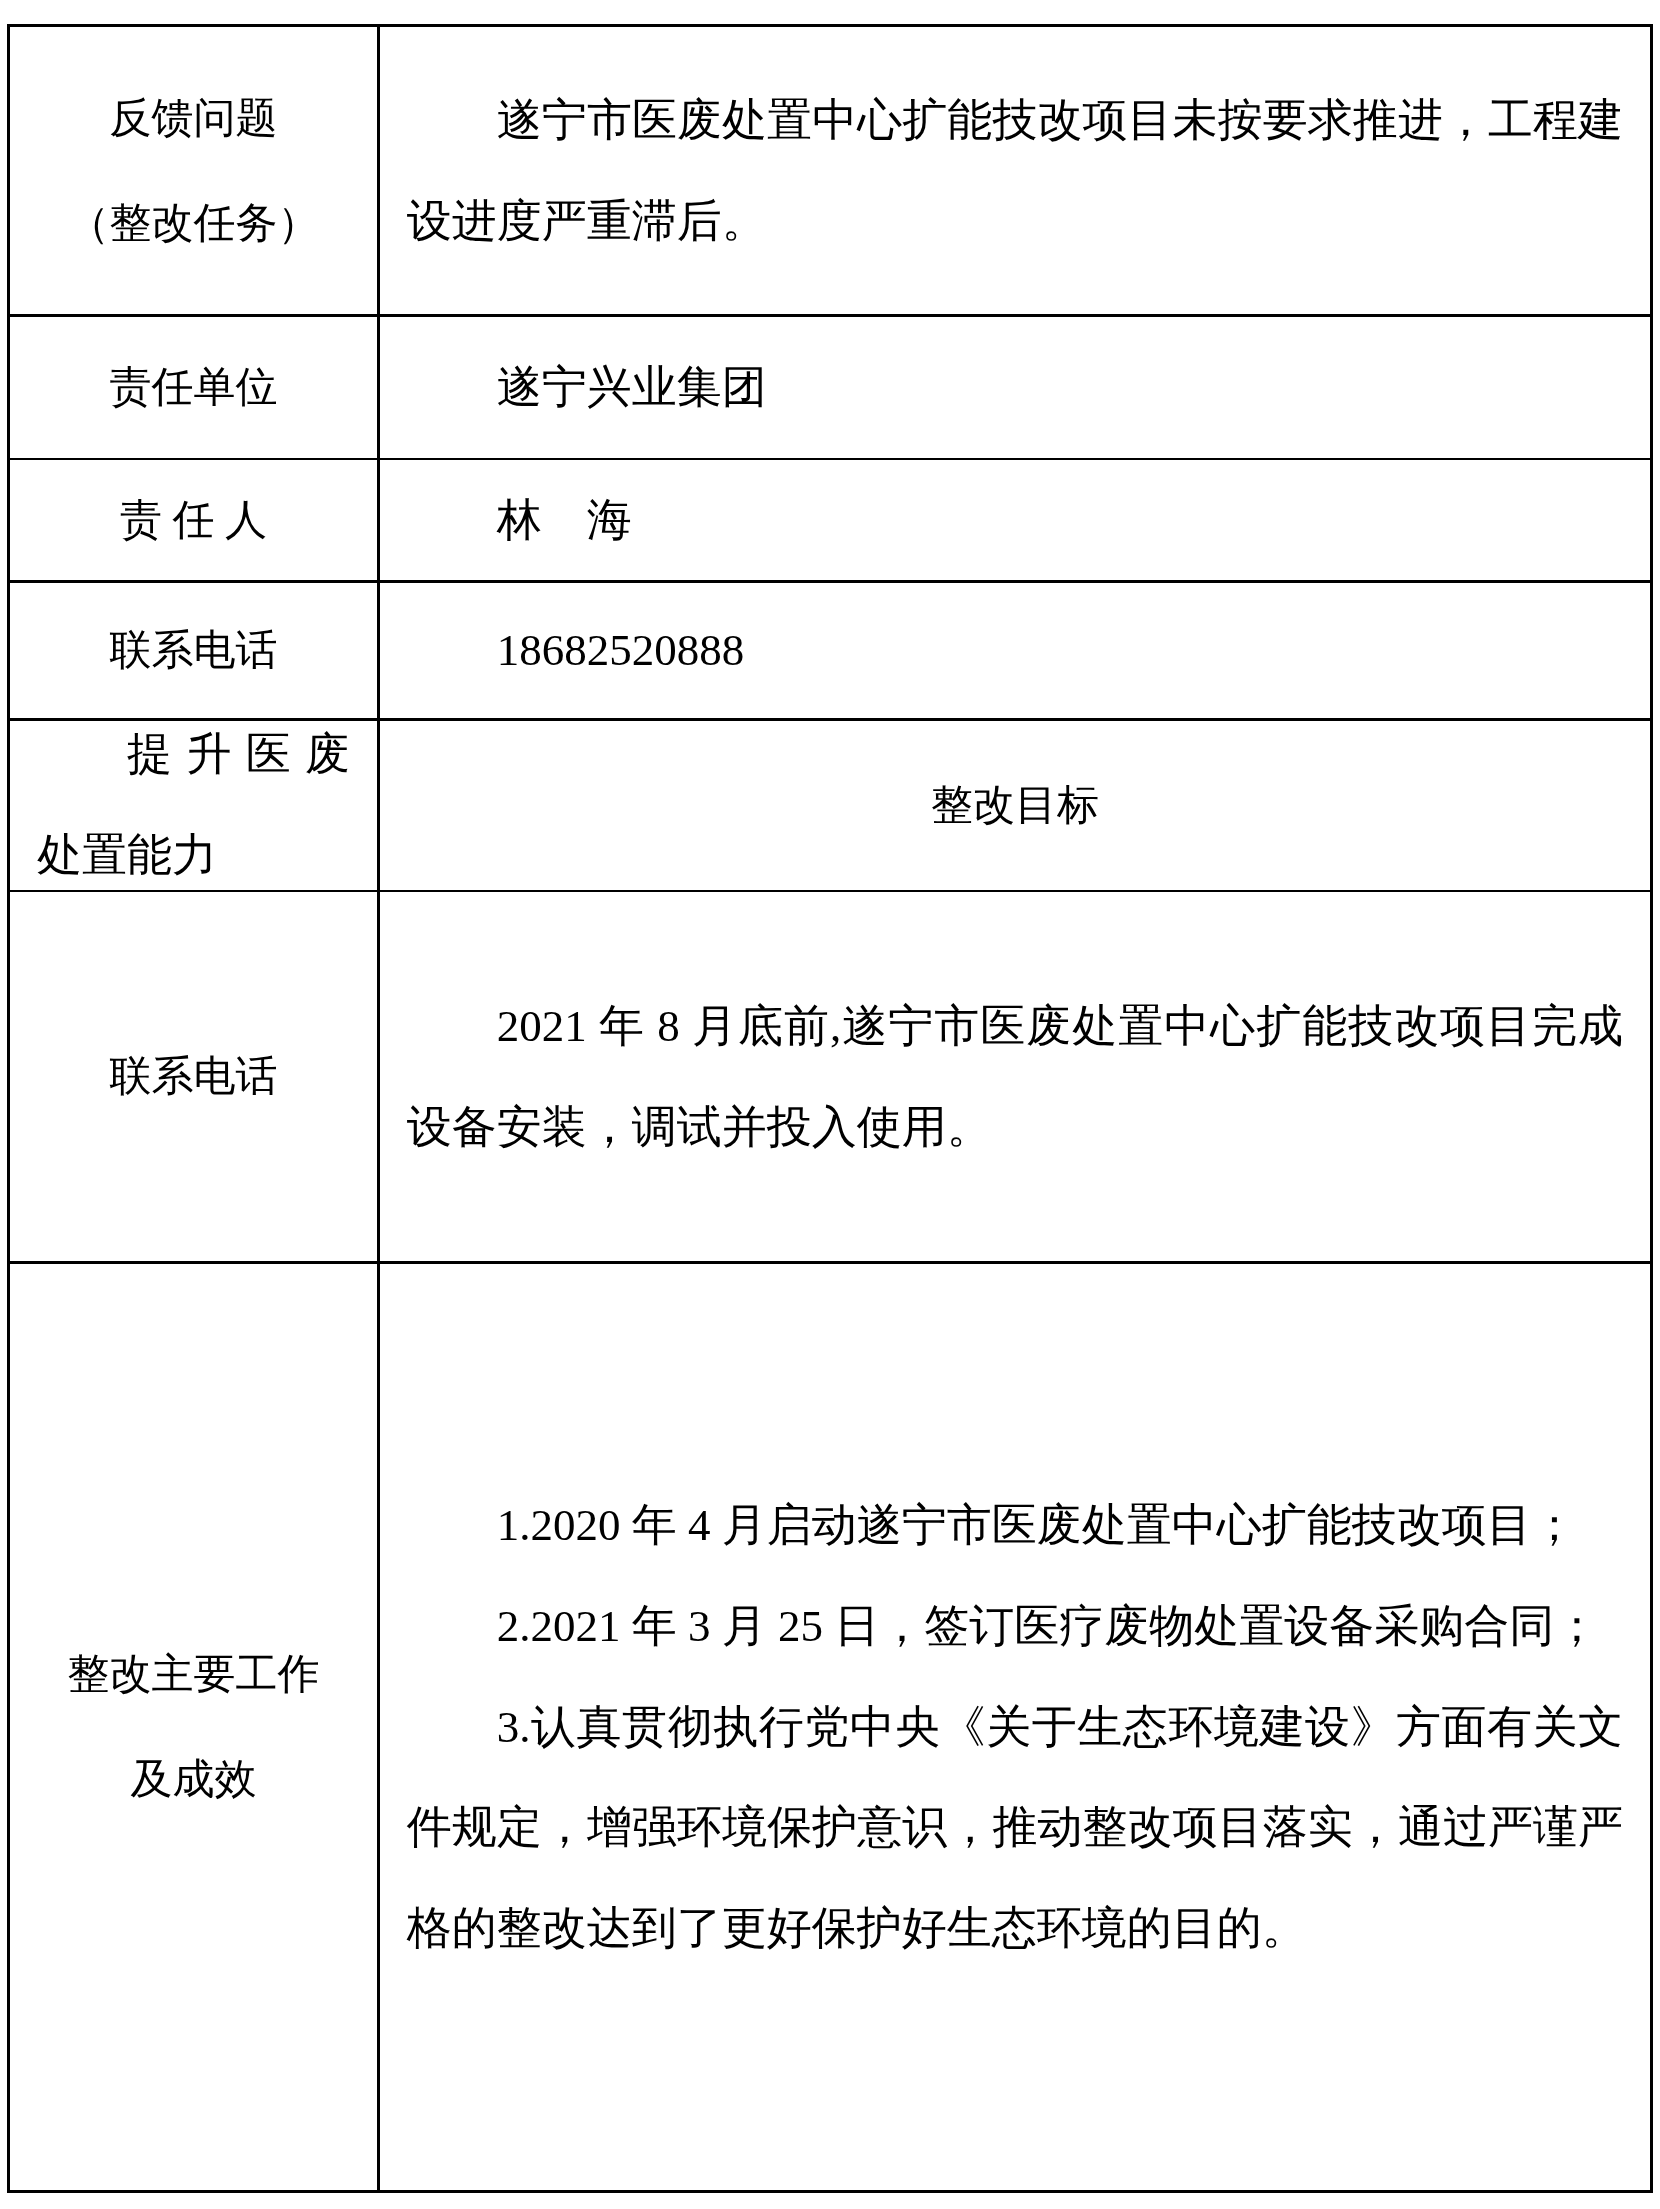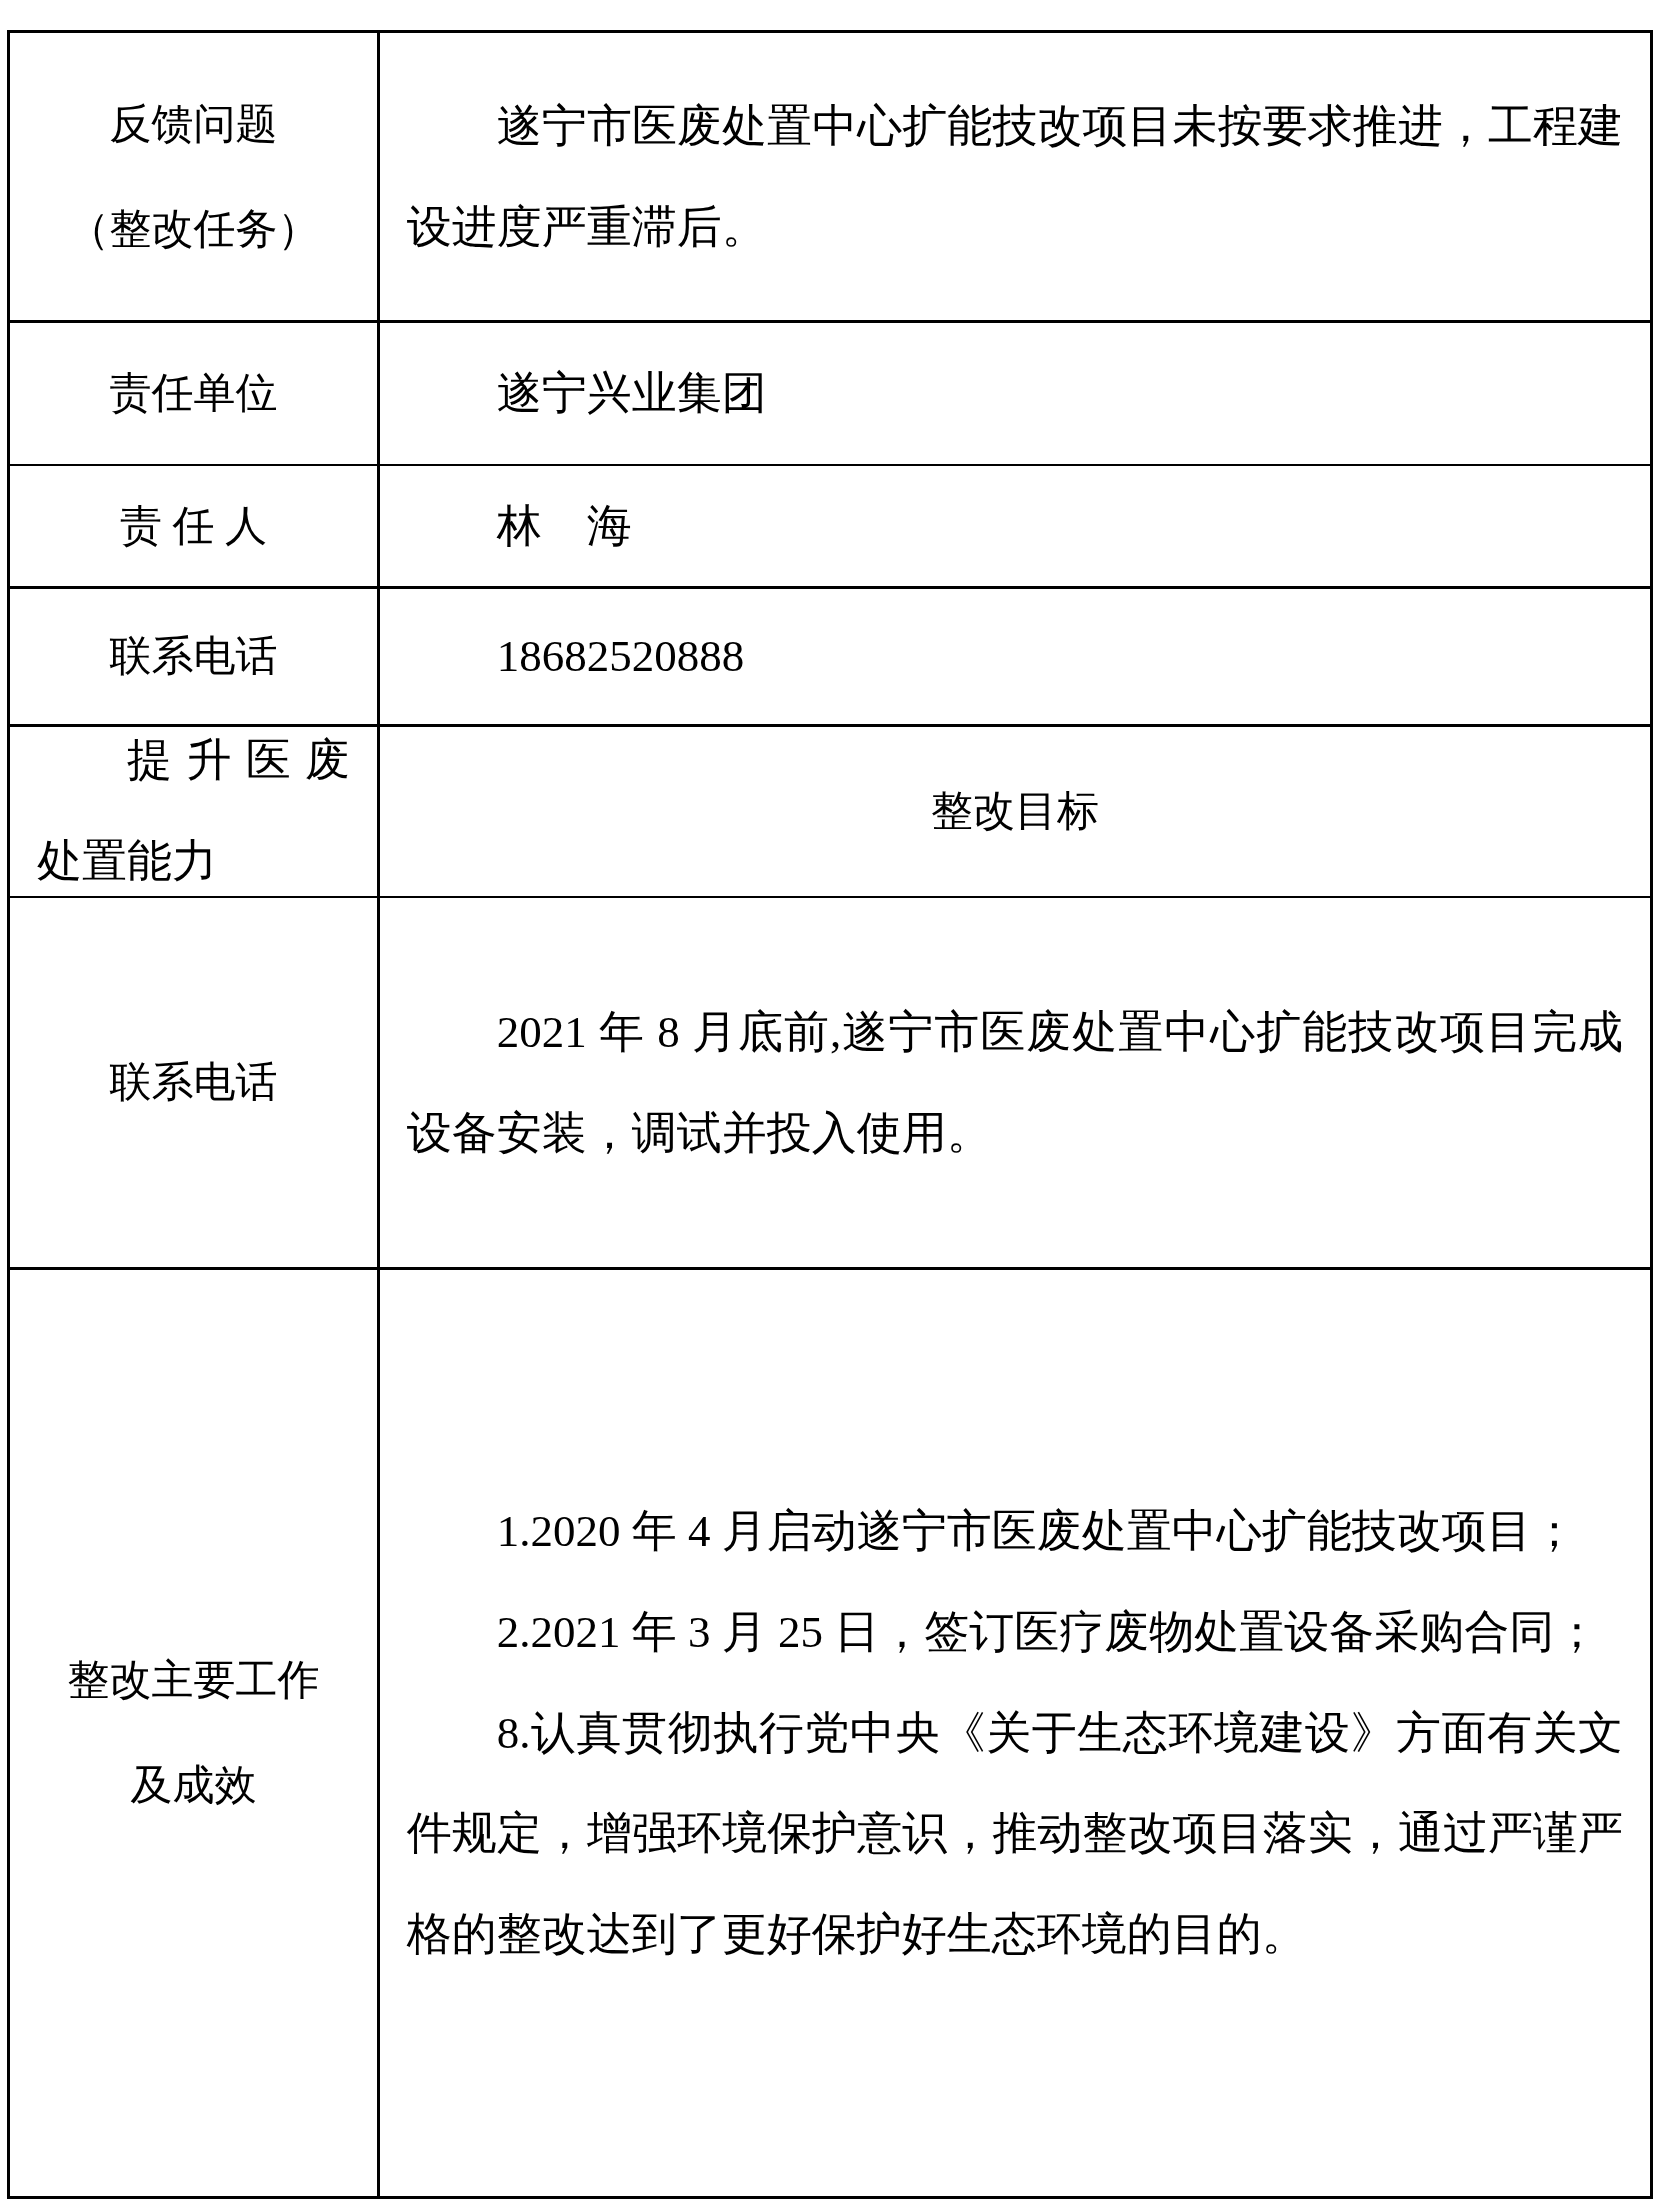--- a/index.html
+++ b/index.html
@@ -10,21 +10,21 @@
   body {
     width: 1660px;
     height: 2209px;
     position: relative;
     font-family: "Liberation Serif", "DejaVu Serif", serif;
     color: #000000;
   }
   .doc-table {
     position: absolute;
     left: 7.1px;
-    top: 30px;
+    top: 24px;
     width: 1646px;
     height: 2169px;
     box-sizing: border-box;
     border: 3.6px solid #000000;
     background: #000000; 
     display: grid;
     grid-template-columns: 367px 1fr;
     grid-template-rows: 287px 141px 120px 135px 169px 369px auto;
     grid-column-gap: 2.7px;
     grid-row-gap: 2.7px;
@@ -111,17 +111,17 @@
     <p class="para">2021 年 8 月底前,遂宁市医废处置中心扩能技改项目完成设备安装，调试并投入使用。</p>
   </div>
 
   <div class="cell label-cell">
     <span class="label-line">整改主要工作</span>
     <span class="label-line">及成效</span>
   </div>
   <div class="cell content-cell">
     <p class="para">1.2020 年 4 月启动遂宁市医废处置中心扩能技改项目；</p>
     <p class="para">2.2021 年 3 月 25 日，签订医疗废物处置设备采购合同；</p>
-    <p class="para">8.认真贯彻执行党中央《关于生态环境建设》方面有关文件规定，增强环境保护意识，推动整改项目落实，通过严谨严格的整改达到了更好保护好生态环境的目的。</p>
+    <p class="para">3.认真贯彻执行党中央《关于生态环境建设》方面有关文件规定，增强环境保护意识，推动整改项目落实，通过严谨严格的整改达到了更好保护好生态环境的目的。</p>
   </div>
 
 </div>
 
 
 </body></html>

